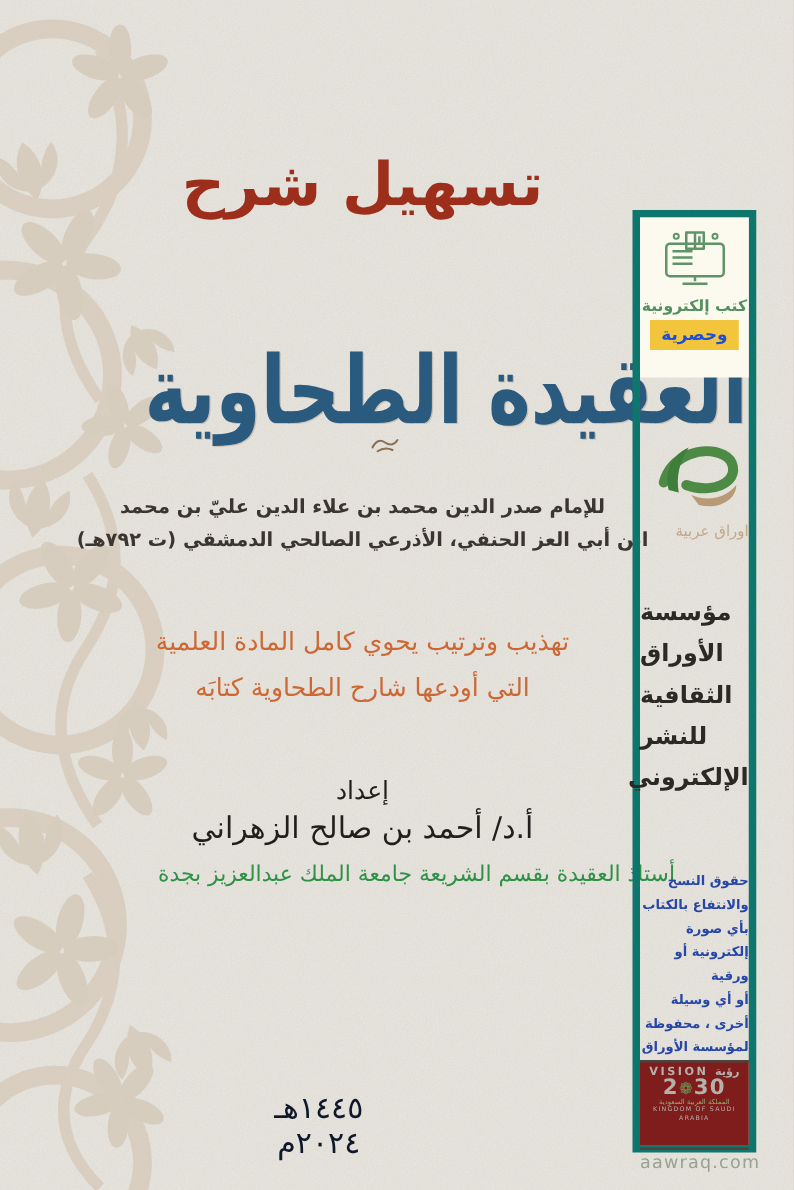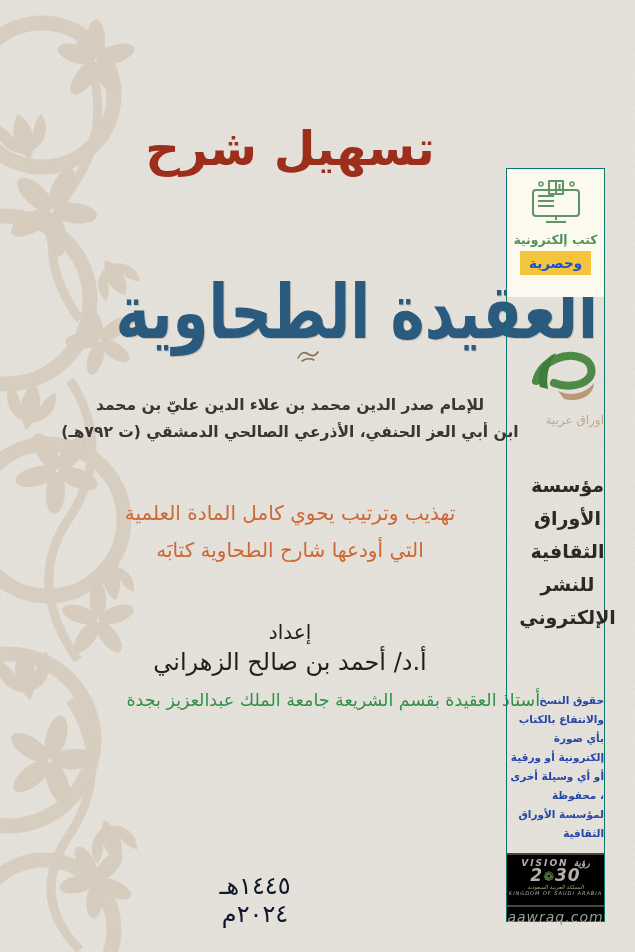--- a/index.html
+++ b/index.html
@@ -40,58 +40,57 @@
   .preparer-name{left:60px;top:648px;width:460px;font-size:24px;color:#221e1b;}
   .preparer-title{left:40px;top:690px;width:500px;font-size:17.5px;color:#2e9146;text-align:right;}
   .date-block{
     left:185px;top:872px;width:140px;
     font-size:24px;color:#0f172a;line-height:28px;font-weight:500;
   }
 
   
   .sidebar{
     left:506px;top:168px;width:99px;height:754px;
-    border:1px solid #0f766e;box-sizing:border-box;
+    border:6px solid #0f766e;box-sizing:border-box;
   }
   .badge{
     position:absolute;left:0;top:0;width:100%;height:128px;
     background:#fcf9ef;text-align:center;
   }
   .badge-icon{margin-top:8px;}
   .badge-line1{font-size:12.5px;font-weight:700;color:#53905f;direction:rtl;margin-top:1px;}
   .badge-line2{
     display:inline-block;margin-top:4px;padding:4px 9px;
     background:#f2c53d;color:#1d4ed8;font-size:13.5px;font-weight:700;direction:rtl;
   }
   .awraq-logo-block{position:absolute;left:0;top:178px;width:100%;text-align:right;}
   .awraq-caption{font-size:12px;color:#c2a888;direction:rtl;margin-top:0px;}
   .publisher-block{
     position:absolute;left:0;top:300px;width:100%;
-    text-align:center;direction:rtl;
-    font-size:19px;font-weight:700;color:#2c2925;line-height:33px;padding-left:12px;
+    text-align:left;direction:rtl;
+    font-size:19px;font-weight:700;color:#2c2925;line-height:33px;
   }
   .copyright-block{
     position:absolute;left:0;top:522px;width:100%;
     text-align:right;direction:rtl;
     font-size:10.5px;font-weight:700;color:#2646a8;line-height:19px;
   }
   .bottom-box{
     position:absolute;left:0;bottom:0;width:100%;height:68px;
-    background:#000000;border-top:2px solid #4a453f;box-sizing:border-box;
+    background:#7f1d1d;border-top:2px solid #4a453f;box-sizing:border-box;
     text-align:center;
-    font-style:italic;
   }
   .vision-line1{font-size:9px;letter-spacing:2px;color:#b5b1aa;margin-top:3px;font-weight:700;}
   .vision-line1 .ar{letter-spacing:0;}
   .vision-year{font-size:17px;font-weight:700;color:#b5b1aa;line-height:15px;letter-spacing:1px;}
   .vision-emblem{color:#6a9a55;font-size:13px;}
   .vision-country-ar{font-size:5.5px;color:#8fae72;line-height:6px;}
   .vision-country-en{font-size:5px;color:#b5b1aa;letter-spacing:1px;line-height:7px;}
   .website-row{
-    border-top:2px solid #4a453f;margin-top:8px;
+    border-top:2px solid #4a453f;margin-top:19px;
     font-size:14px;color:#97a391;line-height:21px;letter-spacing:1px;
   }
 </style>
 </head>
 <body>
 
 <div class="page">
 
   <svg class="noise-layer" width="635" height="952">
     <filter id="grain">

